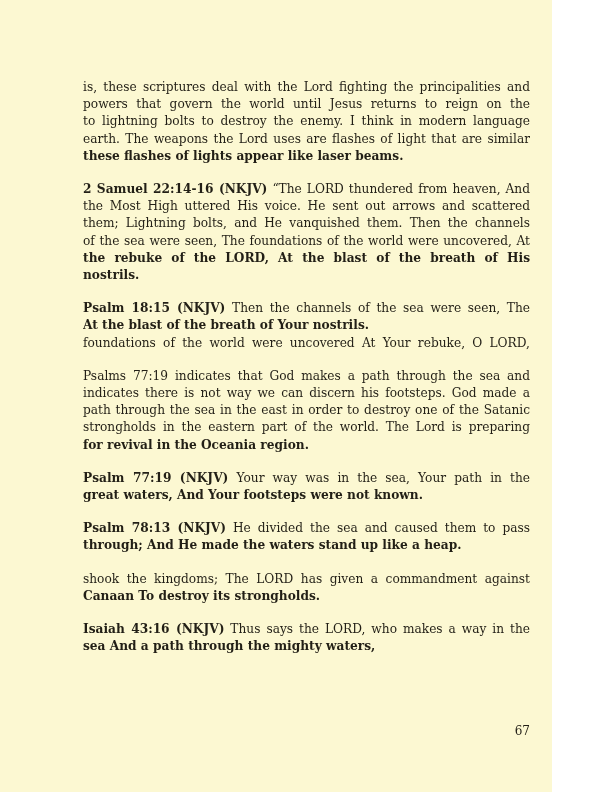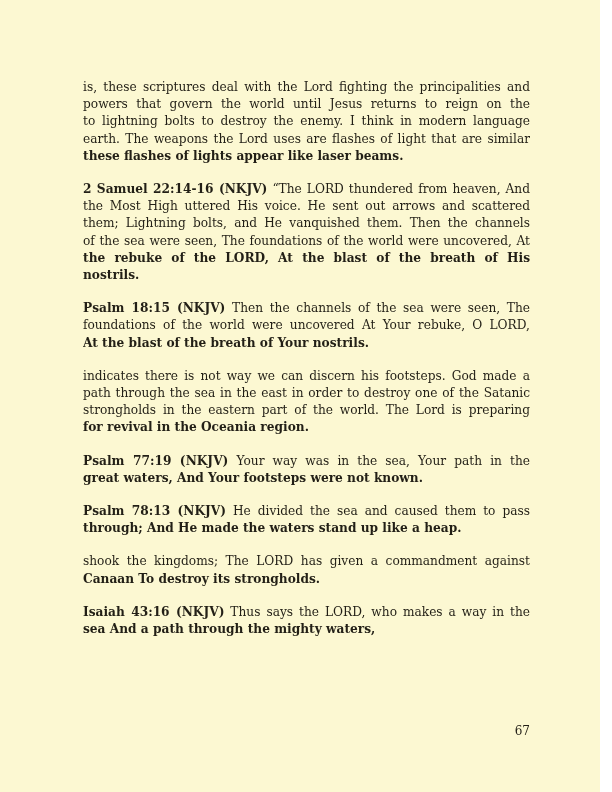--- a/index.html
+++ b/index.html
@@ -1,18 +1,18 @@
 <!DOCTYPE html>
 <html><head>
 <meta charset="utf-8">
 <style>
   html, body { margin: 0; padding: 0; }
   .page {
     position: relative;
-    width: 600px;
+    width: 552px;
     height: 792px;
     background: #FCF8D2;
     color: #221f16;
     font-family: "DejaVu Serif", "Liberation Serif", serif;
     overflow: hidden;
   }
   .text-column {
     position: absolute;
     left: 83px;
     top: 79px;
@@ -53,24 +53,25 @@
       </div>
       <div class="para">
         <div class="line"><b>2 Samuel 22:14-16 (NKJV)</b> “The LORD thundered from heaven, And</div>
         <div class="line">the Most High uttered His voice. He sent out arrows and scattered</div>
         <div class="line">them; Lightning bolts, and He vanquished them.  Then the channels</div>
         <div class="line">of the sea were seen, The foundations of the world were uncovered, At</div>
         <div class="line lastline">the rebuke of the LORD, At the blast of the breath of His nostrils.</div>
       </div>
       <div class="para">
         <div class="line"><b>Psalm 18:15 (NKJV)</b>  Then the channels of the sea were seen, The</div>
+        <div class="line lastline">At the blast of the breath of Your nostrils.</div>
         <div class="line">foundations of the world were uncovered At Your rebuke, O LORD,</div>
-        <div class="line lastline">At the blast of the breath of Your nostrils.</div>
       </div>
       <div class="para">
+        <div class="line">Psalms 77:19 indicates that God makes a path through the sea and</div>
         <div class="line">indicates there is not way we can discern his footsteps.  God made a</div>
         <div class="line">path through the sea in the east in order to destroy one of the Satanic</div>
         <div class="line">strongholds in the eastern part of the world.  The Lord is preparing</div>
         <div class="line lastline">for revival in the Oceania region.</div>
       </div>
       <div class="para">
         <div class="line"><b>Psalm 77:19 (NKJV)</b>  Your way was in the sea, Your path in the</div>
         <div class="line lastline">great waters, And Your footsteps were not known.</div>
       </div>
       <div class="para">

